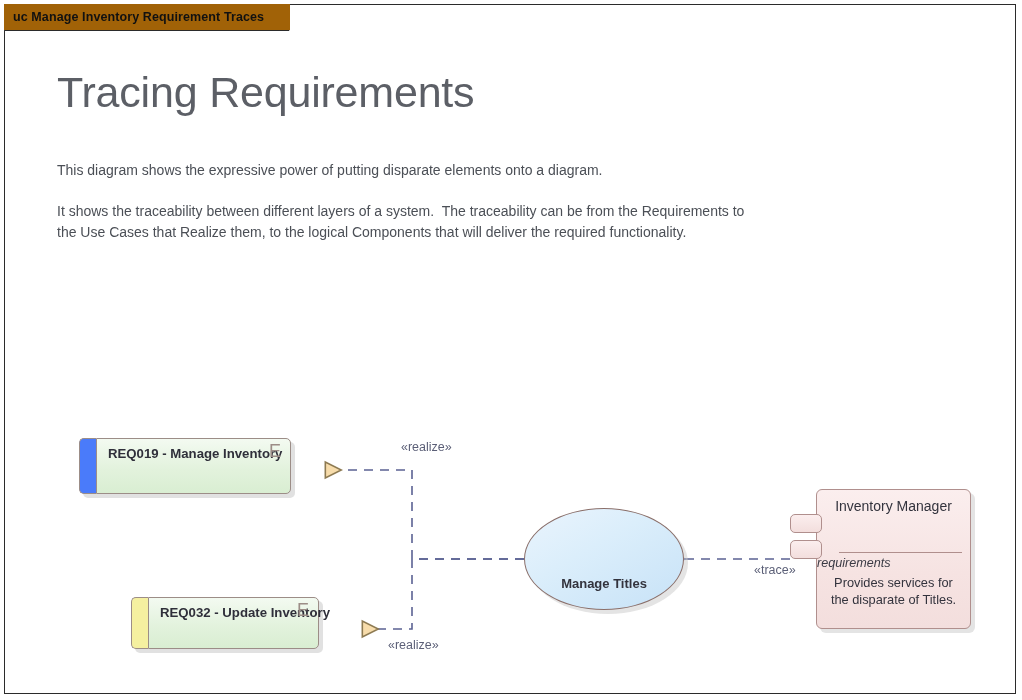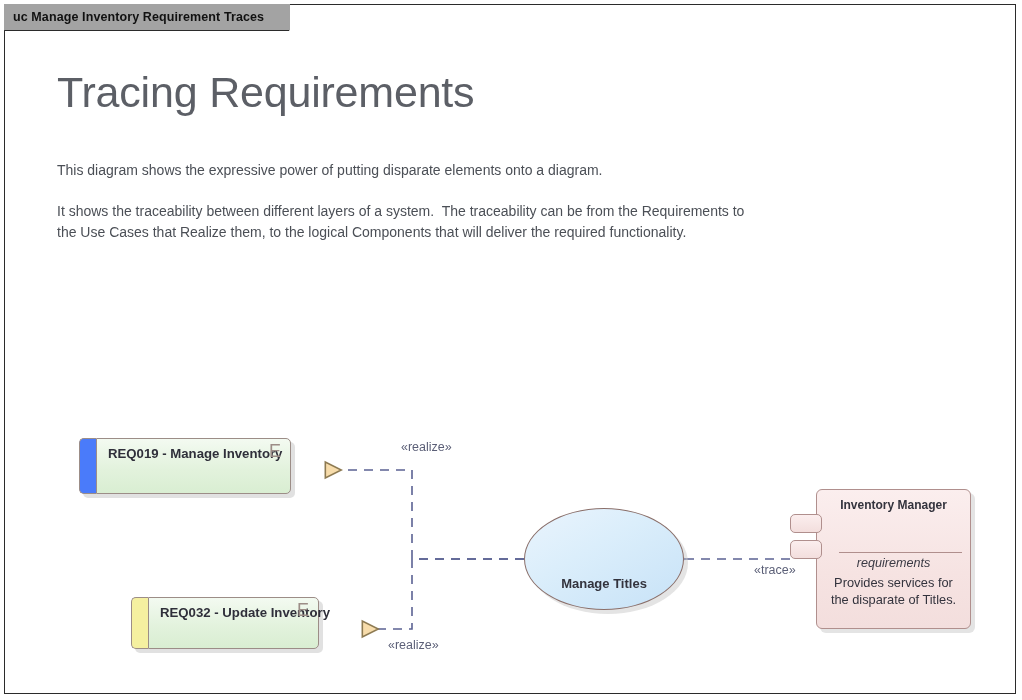--- a/index.html
+++ b/index.html
@@ -28,21 +28,21 @@
     border: 1px solid #2b2b2b;
     box-sizing: border-box;
     background: #ffffff;
   }
   .frame-tab {
     position: absolute;
     left: 4px;
     top: 4px;
     height: 26px;
     box-sizing: border-box;
-    background: #a3a3a3;
+    background: #a16207;
     border-right: none;
     padding: 0 26px 0 9px;
     display: flex;
     align-items: center;
     z-index: 4;
   }
   .frame-tab-label {
     font-size: 12.5px;
     font-weight: bold;
     color: #111111;
@@ -220,38 +220,37 @@
     border-radius: 6px;
     box-sizing: border-box;
     background: linear-gradient(to bottom, #fbeeee 0%, #f6e3e2 60%, #f3dedd 100%);
   }
   .cmp-title {
     position: absolute;
     left: 0;
     right: 0;
     top: 8px;
     text-align: center;
-    font-size: 12px;
-    font-weight: bold;
+    font-size: 14px;
+    font-weight: normal;
     color: #33333d;
   }
   .cmp-sep {
     position: absolute;
     left: 22px;
     right: 8px;
     top: 62px;
     height: 1px;
     background: #b08f8d;
   }
   .cmp-tag {
     position: absolute;
     left: 0;
     right: 0;
     top: 66px;
-    text-align: center;
     font-size: 12.6px;
     font-style: italic;
     color: #3a3a44;
   }
   .cmp-desc {
     position: absolute;
     left: 8px;
     right: 8px;
     top: 84px;
     text-align: center;

